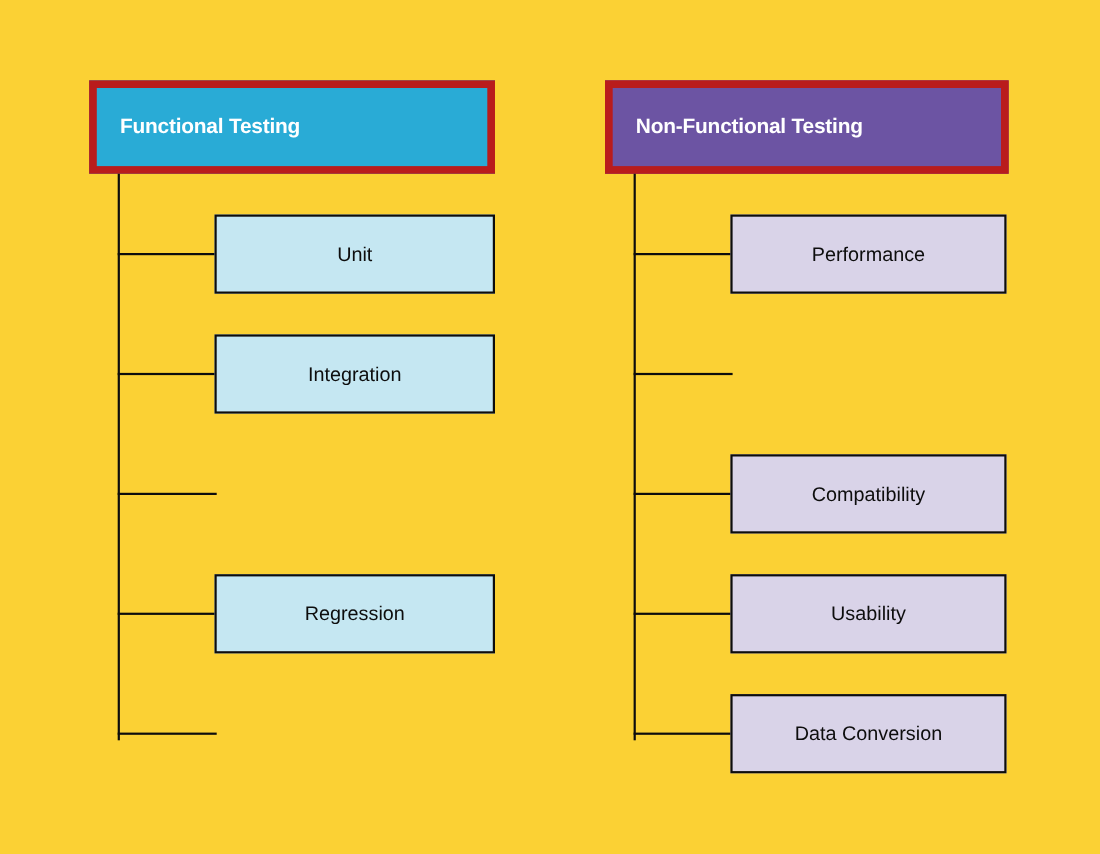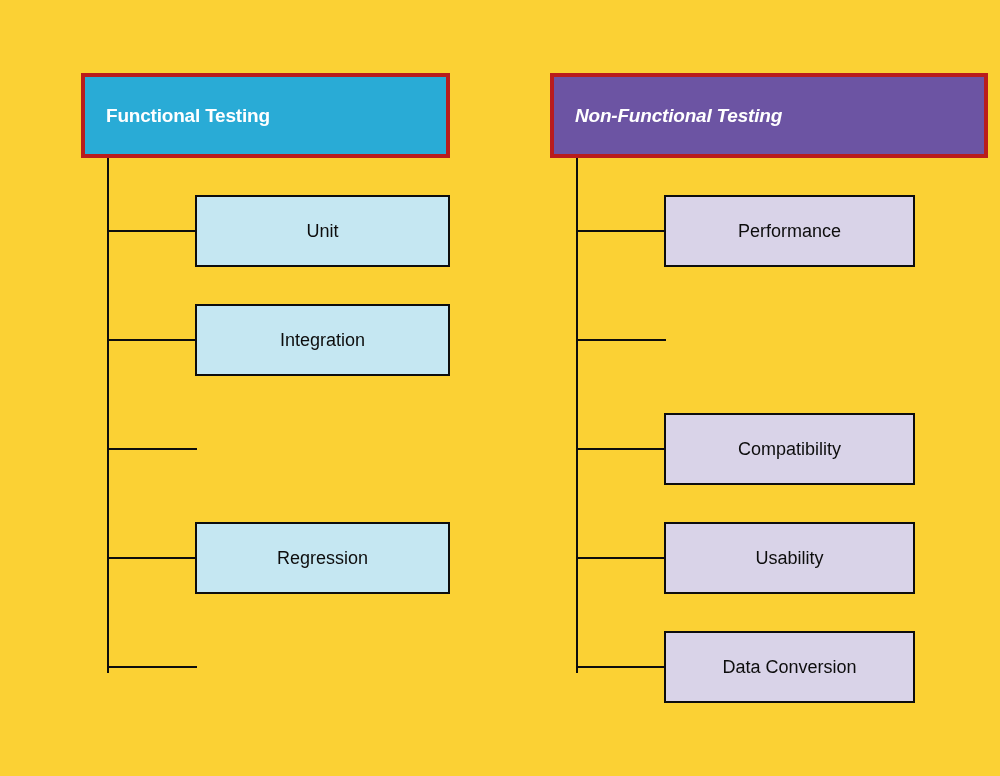--- a/index.html
+++ b/index.html
@@ -27,35 +27,34 @@
   }
   .column.left  { left: 0; width: 500px; }
   .column.right { left: 500px; width: 500px; }
 
   
   .header-box {
     position: absolute;
     top: 73px;
     height: 85px;
     box-sizing: border-box;
-    border: 4px solid #b91c1c;
+    border: 7px solid #b91c1c;
     display: flex;
     align-items: center;
     padding-left: 21px;
   }
   .column.left .header-box {
     left: 81px;
     width: 369px;
     background: #29ABD6;
   }
   .column.right .header-box {
     left: 50px;
-    width: 438px;
+    width: 367px;
     background: #6C54A3;
-    font-style: italic;
   }
   .header-label {
     color: #ffffff;
     font-size: 19px;
     font-weight: bold;
     letter-spacing: -0.2px;
     line-height: 1;
     white-space: nowrap;
   }
 

